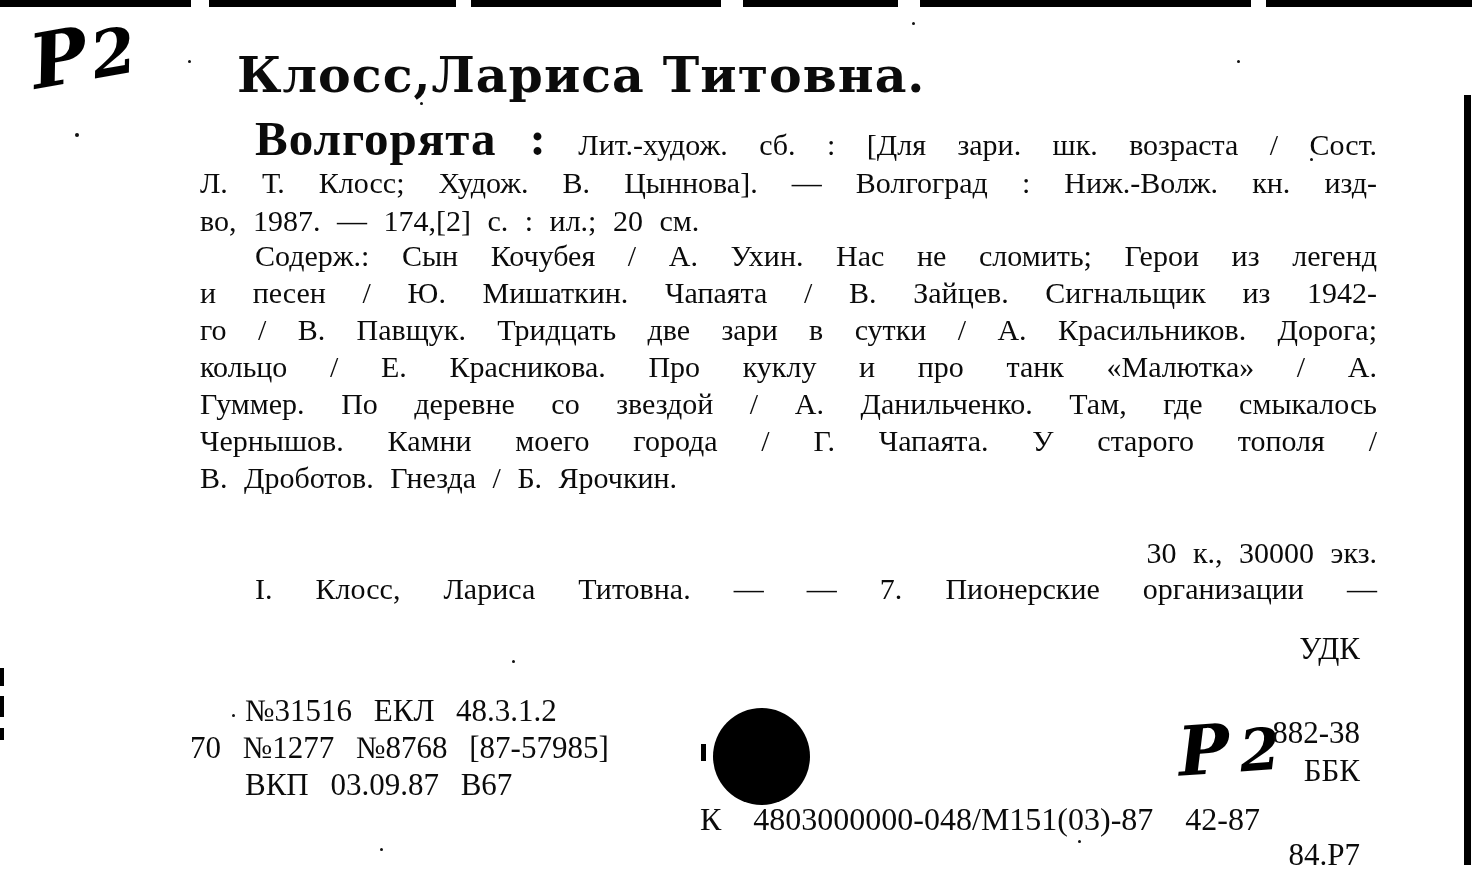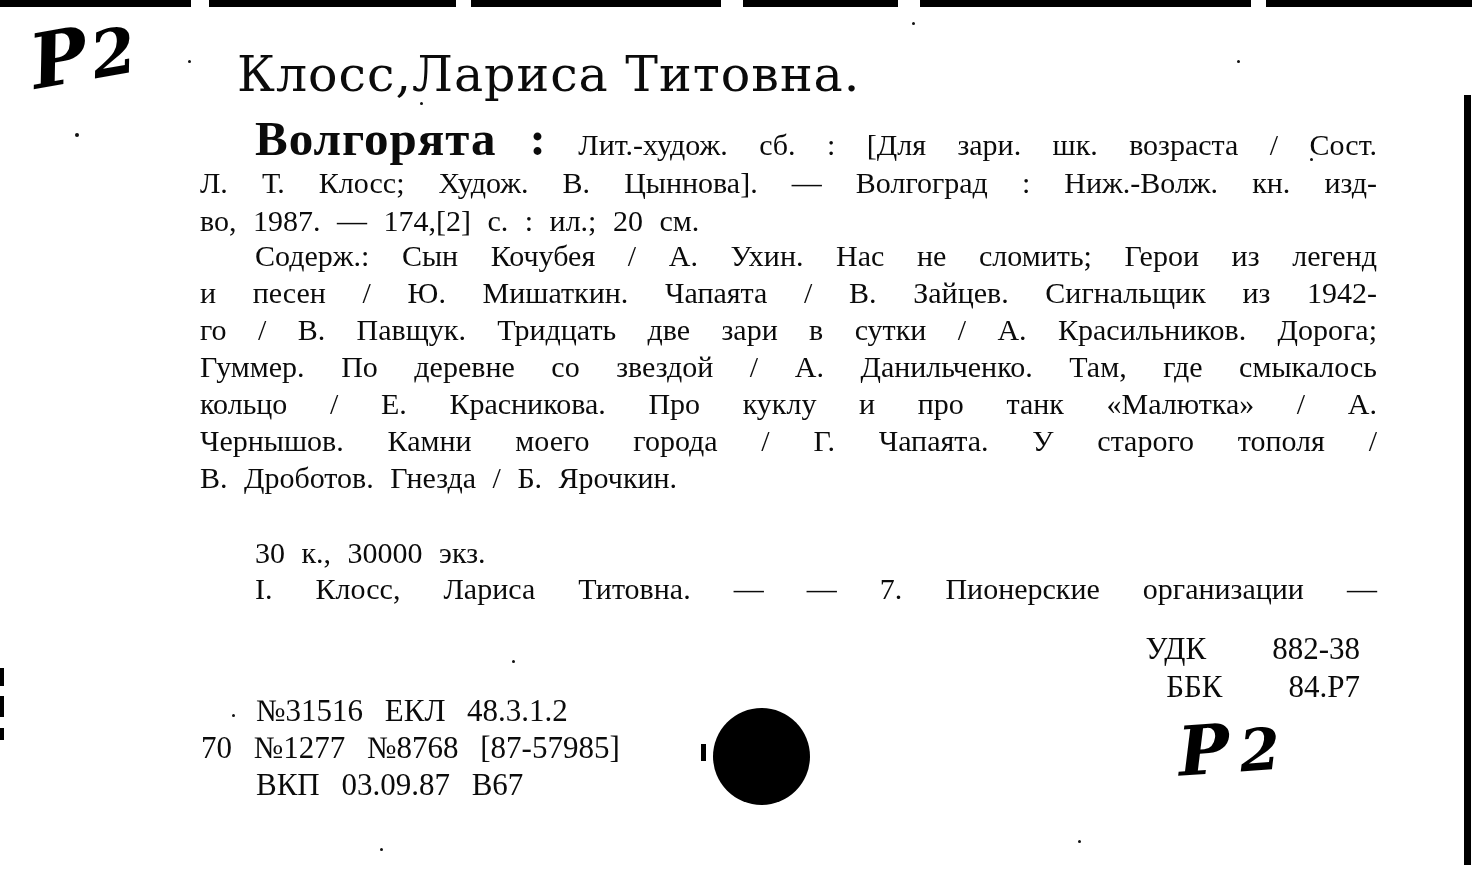--- a/index.html
+++ b/index.html
@@ -42,44 +42,43 @@
     color:#000;line-height:1;display:block;
   }
   .hw-top{left:30px;top:16px;font-size:64px;transform:rotate(-10deg);letter-spacing:4px;}
   .hw-bottom{left:1178px;top:714px;font-size:58px;transform:rotate(-4deg);letter-spacing:10px;}
   .handwritten::first-letter{font-size:1.18em;}
 
   
   .author-heading{
     position:absolute;left:237px;top:46px;
     font-family:"DejaVu Serif", serif;
-    font-size:49px;font-weight:400;letter-spacing:1px;
+    font-size:49px;font-weight:700;letter-spacing:1px;
     white-space:nowrap;
   }
   .text-col{position:absolute;left:200px;width:1177px;font-size:30px;line-height:37px;word-spacing:0.30em;}
   .bib-block{top:120px;line-height:38px;}
   .contents-block{top:237px;}
   .price-line{top:534px;}
   .tracing-block{top:570px;}
   .line{min-height:37px;}
   .just{text-align:justify;text-align-last:justify;}
-  .indent{text-indent:55px;}
+  .indent{text-indent:55px;text-align:right;}
   .title-word{font-size:49px;font-weight:700;letter-spacing:1px;word-spacing:0.1em;}
 
   .udk-block{
     position:absolute;right:112px;top:630px;
     font-size:31px;line-height:38px;text-align:right;
   }
-  .udk-row{display:flex;justify-content:flex-end;gap:66px;}
+  .udk-row{display:flex;justify-content:flex-end;gap:46px;flex-direction:column;}
 
   .accession-block{
     position:absolute;left:190px;top:692px;
     font-size:31px;line-height:37px;word-spacing:0.45em;
     white-space:nowrap;
-    margin-left:11px;
   }
   .acc-indent{margin-left:55px;}
 
   .catalog-code{
     position:absolute;left:700px;top:801px;
     font-size:32px;white-space:pre;word-spacing:0.25em;
   }
 </style>
 </head>
 <body>
@@ -111,22 +110,22 @@
   <div class="text-col bib-block">
     <div class="line just indent"><span class="title-word">Волгорята :</span> <span>Лит.-худож. сб. : [Для зари. шк. возраста / Сост.</span></div>
     <div class="line just">Л. Т. Клосс; Худож. В. Цыннова]. — Волгоград : Ниж.-Волж. кн. изд-</div>
     <div class="line">во, 1987. — 174,[2] с. : ил.; 20 см.</div>
   </div>
 
   <div class="text-col contents-block">
     <div class="line just indent">Содерж.: Сын Кочубея / А. Ухин. Нас не сломить; Герои из легенд</div>
     <div class="line just">и песен / Ю. Мишаткин. Чапаята / В. Зайцев. Сигнальщик из 1942-</div>
     <div class="line just">го / В. Павщук. Тридцать две зари в сутки / А. Красильников. Дорога;</div>
+    <div class="line just">кольцо / Е. Красникова. Про куклу и про танк «Малютка» / А.</div>
     <div class="line just">Гуммер. По деревне со звездой / А. Данильченко. Там, где смыкалось</div>
-    <div class="line just">кольцо / Е. Красникова. Про куклу и про танк «Малютка» / А.</div>
     <div class="line just">Чернышов. Камни моего города / Г. Чапаята. У старого тополя /</div>
     <div class="line">В. Дроботов. Гнезда / Б. Ярочкин.</div>
   </div>
 
   <div class="text-col price-line">
     <div class="line indent">30 к., 30000 экз.</div>
   </div>
 
   <div class="text-col tracing-block">
     <div class="line just indent">I. Клосс, Лариса Титовна. — — 7. Пионерские организации —</div>
@@ -145,14 +144,15 @@
 
   <div class="accession-block">
     <div class="acc-indent">№31516 ЕКЛ 48.3.1.2</div>
     <div>70 №1277 №8768 [87-57985]</div>
     <div class="acc-indent">ВКП 03.09.87 В67</div>
   </div>
 
   <div class="ink-blot"></div>
   <div class="tick-mark"></div>
 
+  <div class="catalog-code">К  4803000000-048/М151(03)-87  42-87</div>
 
 </div>
 
 </body></html>

